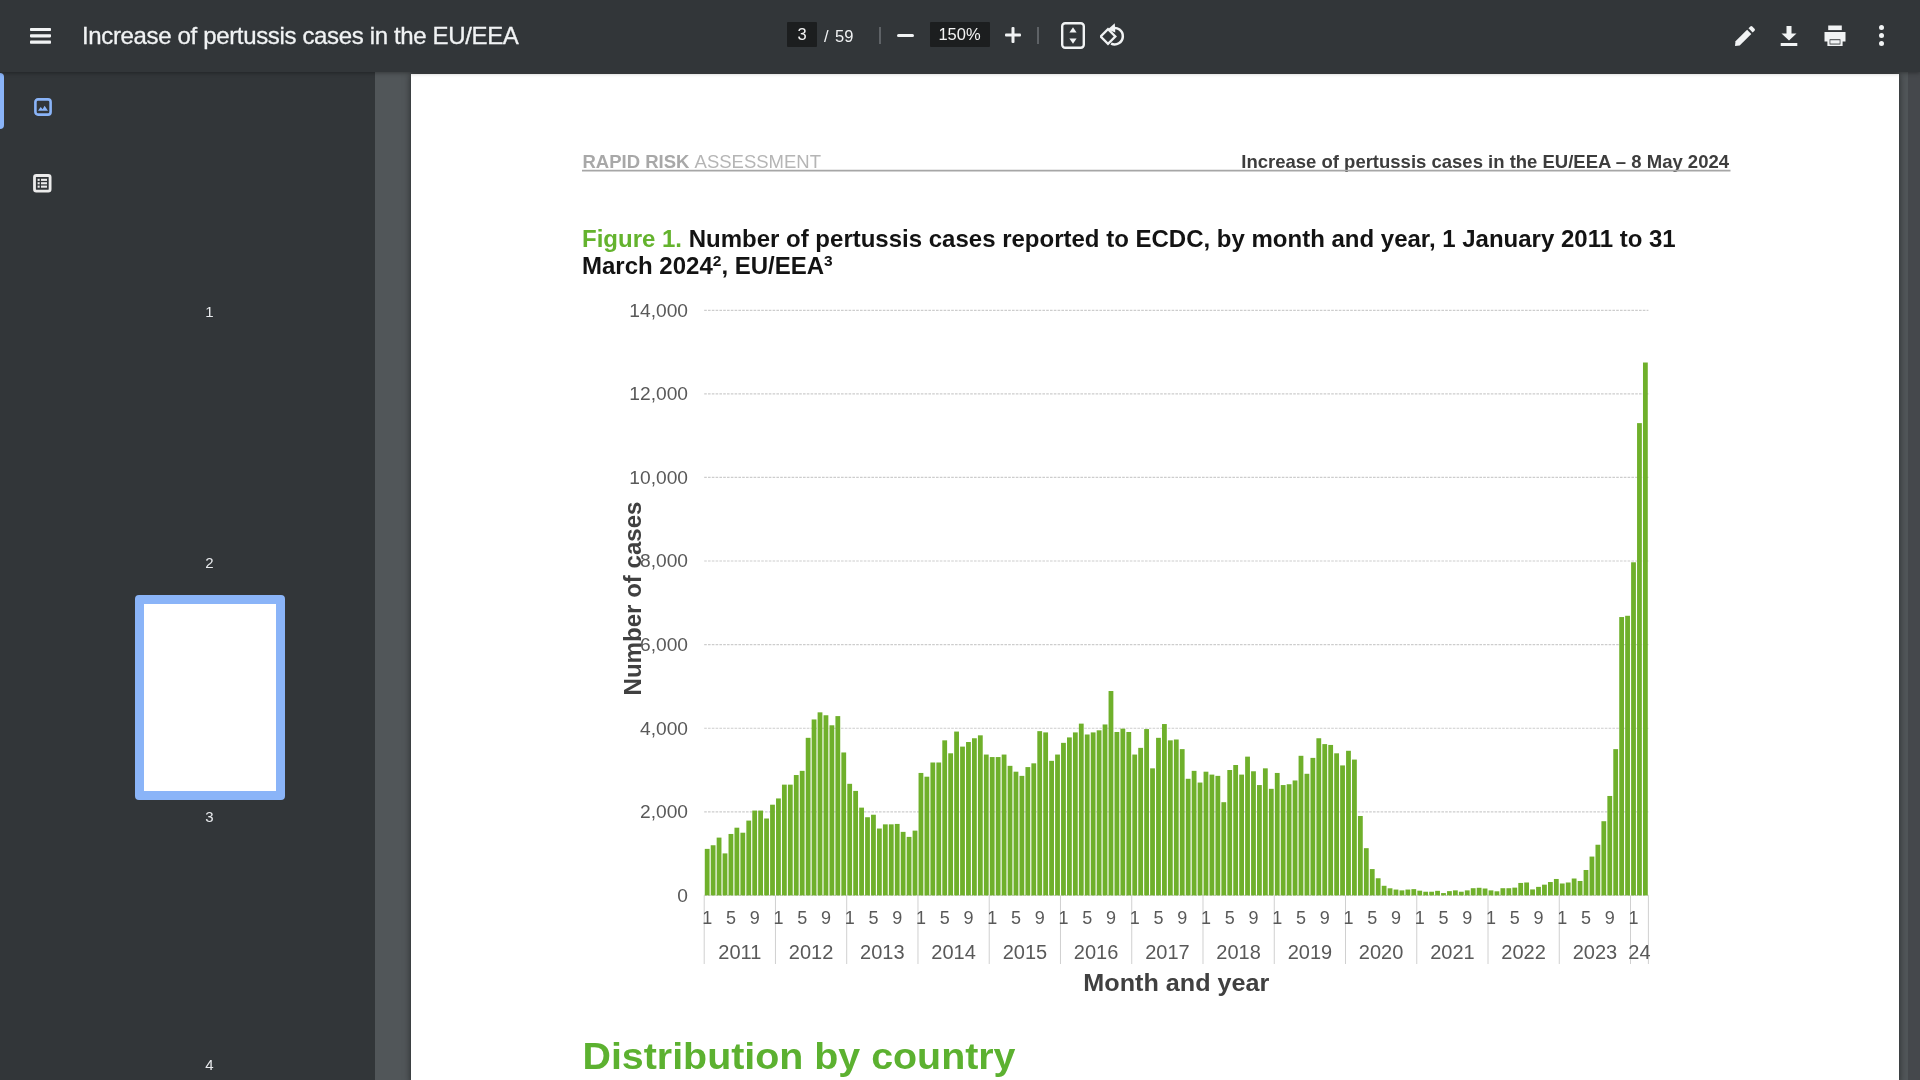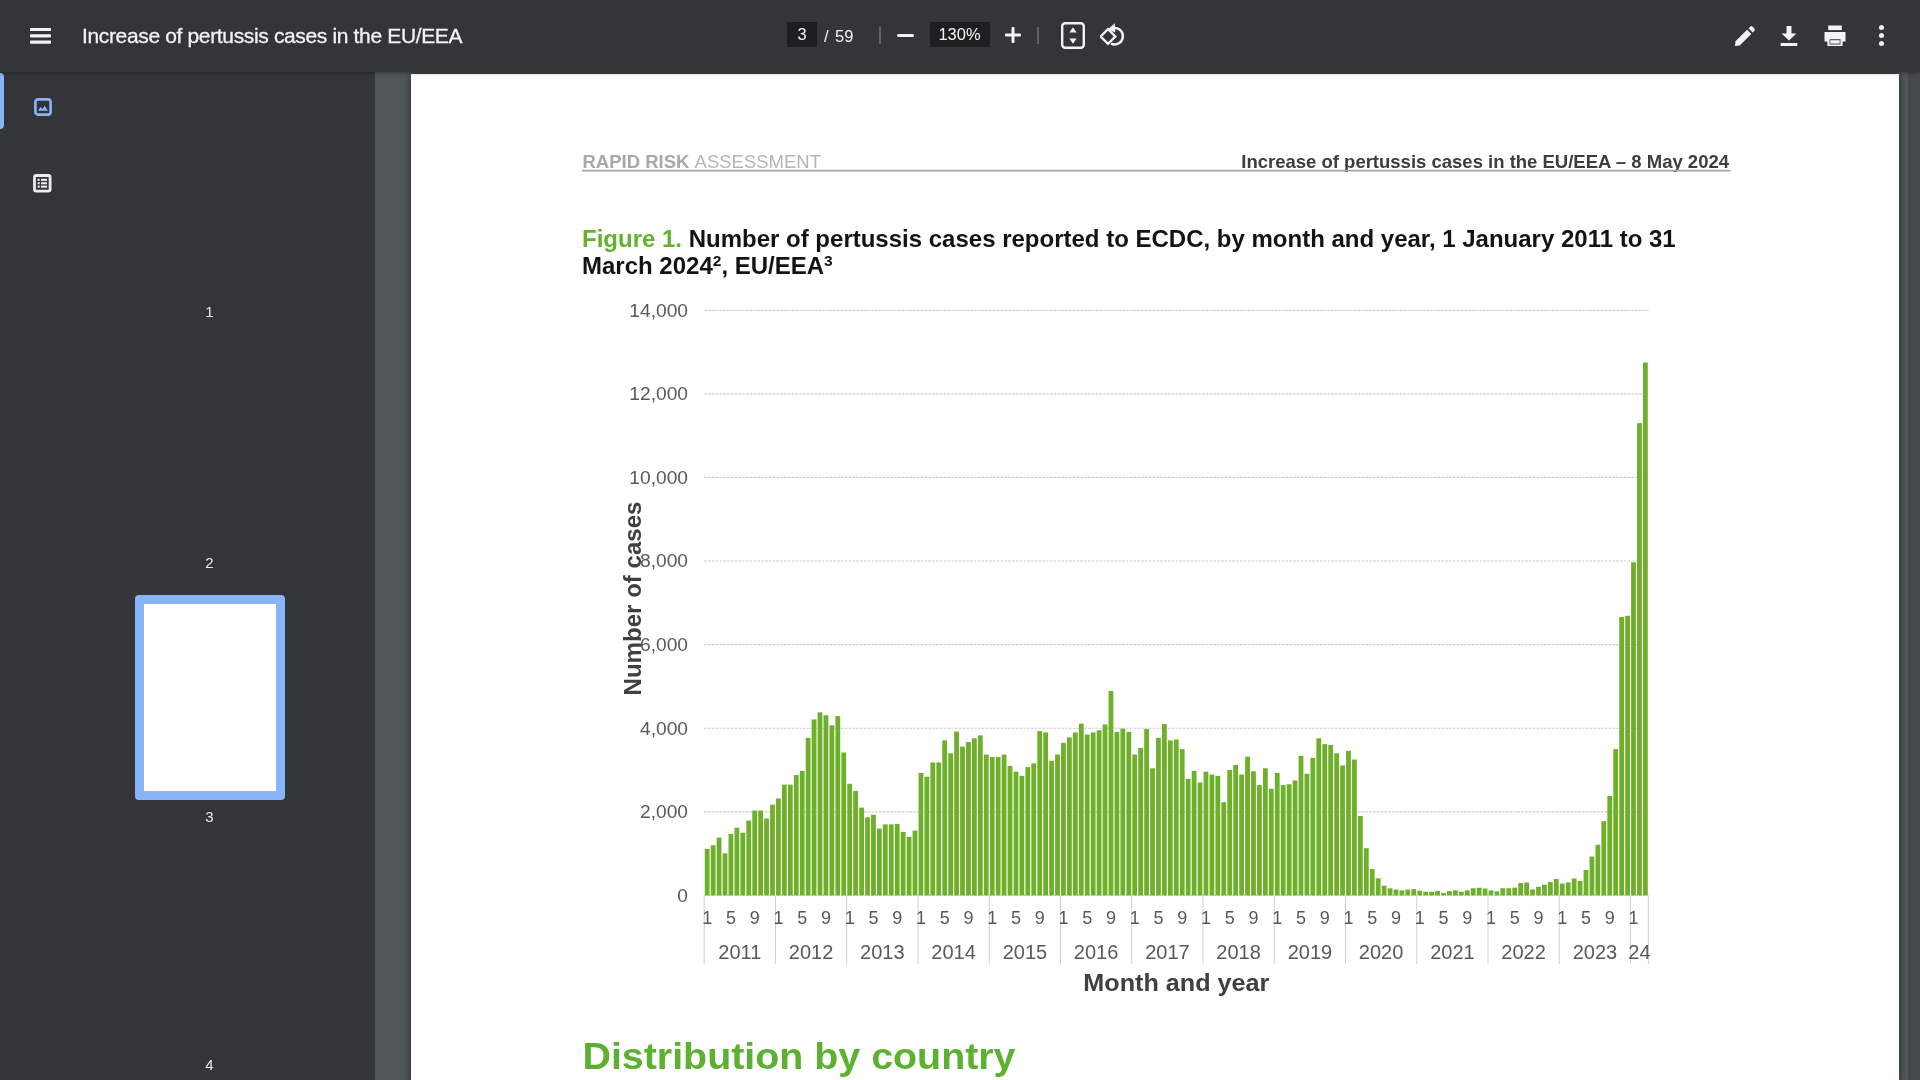--- a/index.html
+++ b/index.html
@@ -1,17 +1,17 @@
 <!DOCTYPE html>
 <html><head><meta charset="utf-8">
 <style>
 * { margin:0; padding:0; box-sizing:border-box; }
 html,body { width:1920px; height:1080px; overflow:hidden; background:#515659; font-family:"Liberation Sans",sans-serif; }
 .toolbar { position:absolute; left:0; top:0; width:1920px; height:72px; background:#323639; z-index:30; box-shadow:0 1px 4px rgba(0,0,0,.35); }
-.tb-title { position:absolute; left:82px; top:0; height:72px; line-height:72px; color:#f1f3f4; font-size:21px; font-weight:500; letter-spacing:-0.35px; -webkit-text-stroke:0.3px #f1f3f4; }
+.tb-title { position:absolute; left:82px; top:0; height:72px; line-height:72px; color:#f1f3f4; font-size:24px; font-weight:500; letter-spacing:-0.35px; -webkit-text-stroke:0.3px #f1f3f4; }
 .numbox { position:absolute; background:#1c1e1f; color:#f4f4f4; font-size:16.5px; text-align:center; border-radius:1px; }
 .tb-text { position:absolute; color:#f1f3f4; font-size:16.5px; }
 .sidebar { position:absolute; left:0; top:72px; width:375px; height:1008px; background:#323639; z-index:20; }
 .sb-ind { position:absolute; left:0; top:1px; width:4px; height:56px; background:#8ab4f8; border-radius:0 4px 4px 0; }
 .pagenum { position:absolute; left:0; width:419px; text-align:center; color:#e8eaed; font-size:15px; }
 .thumb3 { position:absolute; left:135px; top:523px; width:150px; height:205px; background:#fff; border:9px solid #8ab4f8; border-radius:4px; }
 .page { position:absolute; left:410.5px; top:74px; width:1488.5px; height:1010px; background:#ffffff; box-shadow:0 0 7px rgba(0,0,0,.55); z-index:5; }
 .rstrip { position:absolute; right:0; top:72px; width:12px; height:1008px; background:#45484c; z-index:6; }
 </style></head>
 <body>
@@ -308,21 +308,21 @@
         <rect x="0" y="6.3" width="21" height="3.1" rx="0.8"></rect>
         <rect x="0" y="12.6" width="21" height="3.1" rx="0.8"></rect>
       </g>
     </svg>
   <div class="tb-title">Increase of pertussis cases in the EU/EEA</div>
   <div class="numbox" style="left:787px;top:22px;width:30px;height:25px;line-height:25px;">3</div>
   <div class="tb-text" style="left:824px;top:26.5px;">/</div>
   <div class="tb-text" style="left:835px;top:26.5px;">59</div>
   <div style="position:absolute;left:879px;top:27px;width:2px;height:17px;background:#5e6266"></div>
   <div style="position:absolute;left:897px;top:34px;width:17px;height:3px;border-radius:1.5px;background:#f1f3f4"></div>
-  <div class="numbox" style="left:929.5px;top:22px;width:60px;height:25px;line-height:25px;">130%</div>
+  <div class="numbox" style="left:929.5px;top:22px;width:60px;height:25px;line-height:25px;">150%</div>
   <svg style="position:absolute;left:1005px;top:27px" width="16" height="16" viewBox="0 0 16 16">
       <g fill="#f1f3f4">
         <rect x="0" y="6.5" width="16" height="3" rx="1"></rect>
         <rect x="6.5" y="0" width="3" height="16" rx="1"></rect>
       </g>
     </svg>
   <div style="position:absolute;left:1036.5px;top:27px;width:2px;height:17px;background:#5e6266"></div>
   <svg style="position:absolute;left:1061px;top:22px" width="24" height="27" viewBox="0 0 24 27">
       <rect x="1.2" y="1.2" width="21.6" height="24.6" rx="3" fill="none" stroke="#f1f3f4" stroke-width="2.4"></rect>
 <path d="M12 5.2 L15.6 10.4 L8.4 10.4 Z" fill="#f1f3f4"></path>

